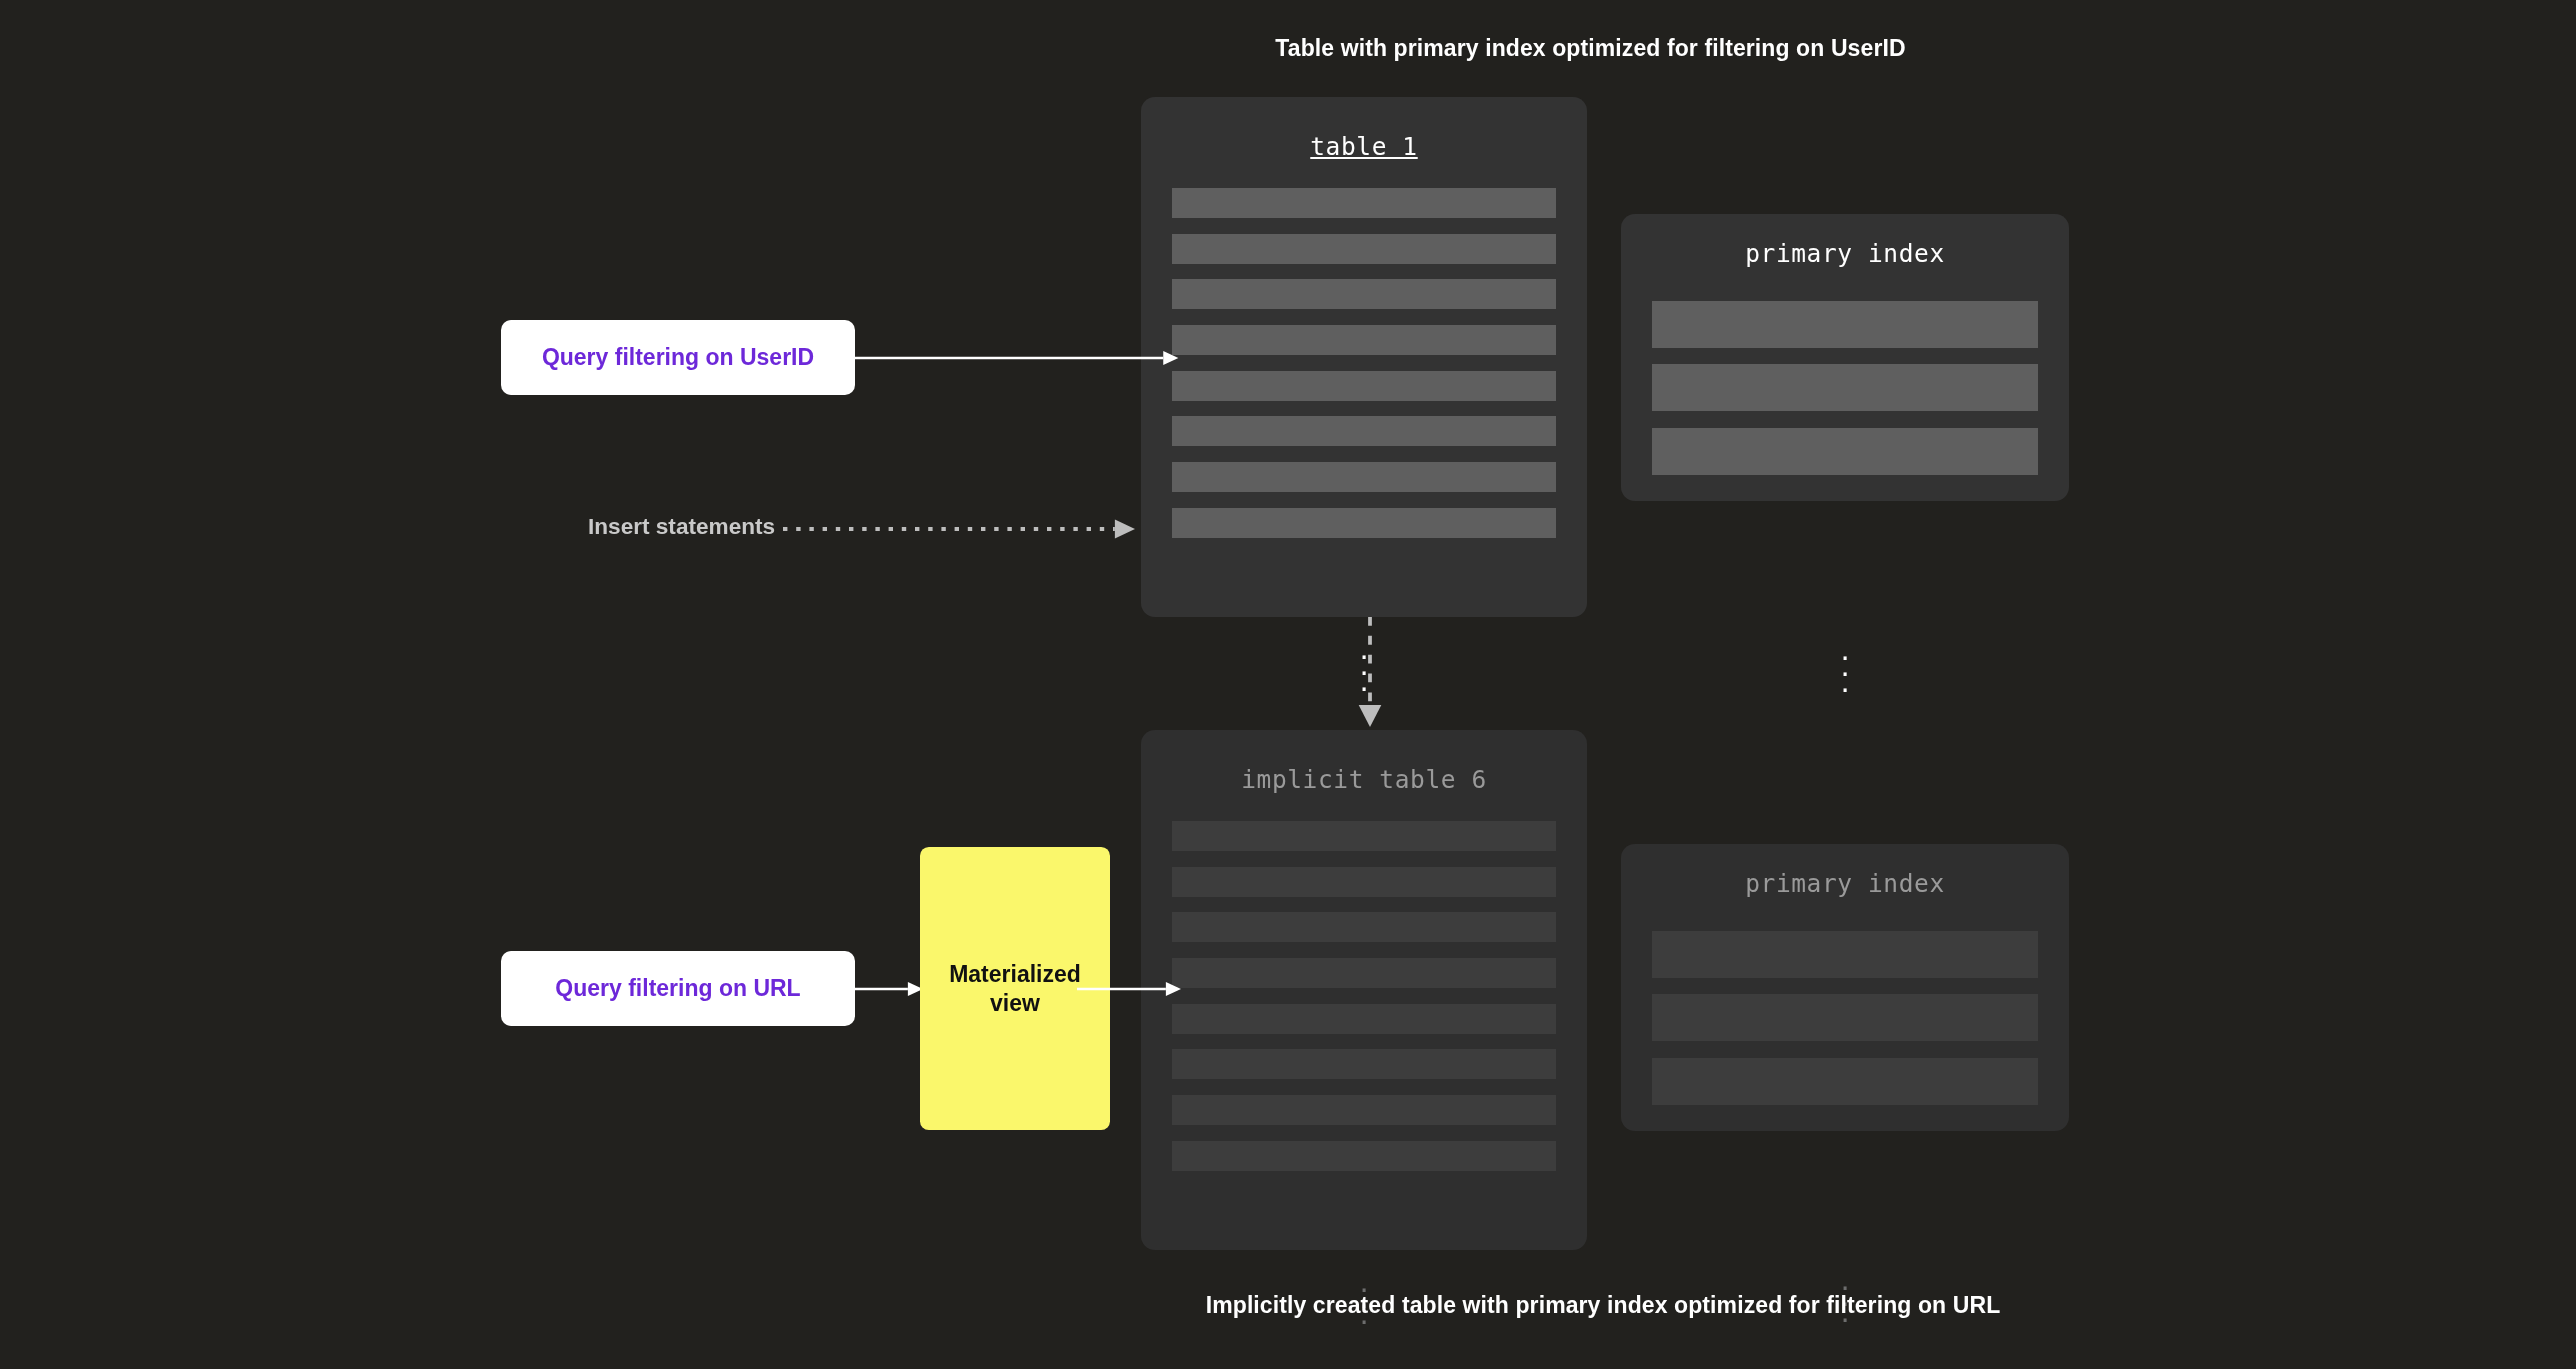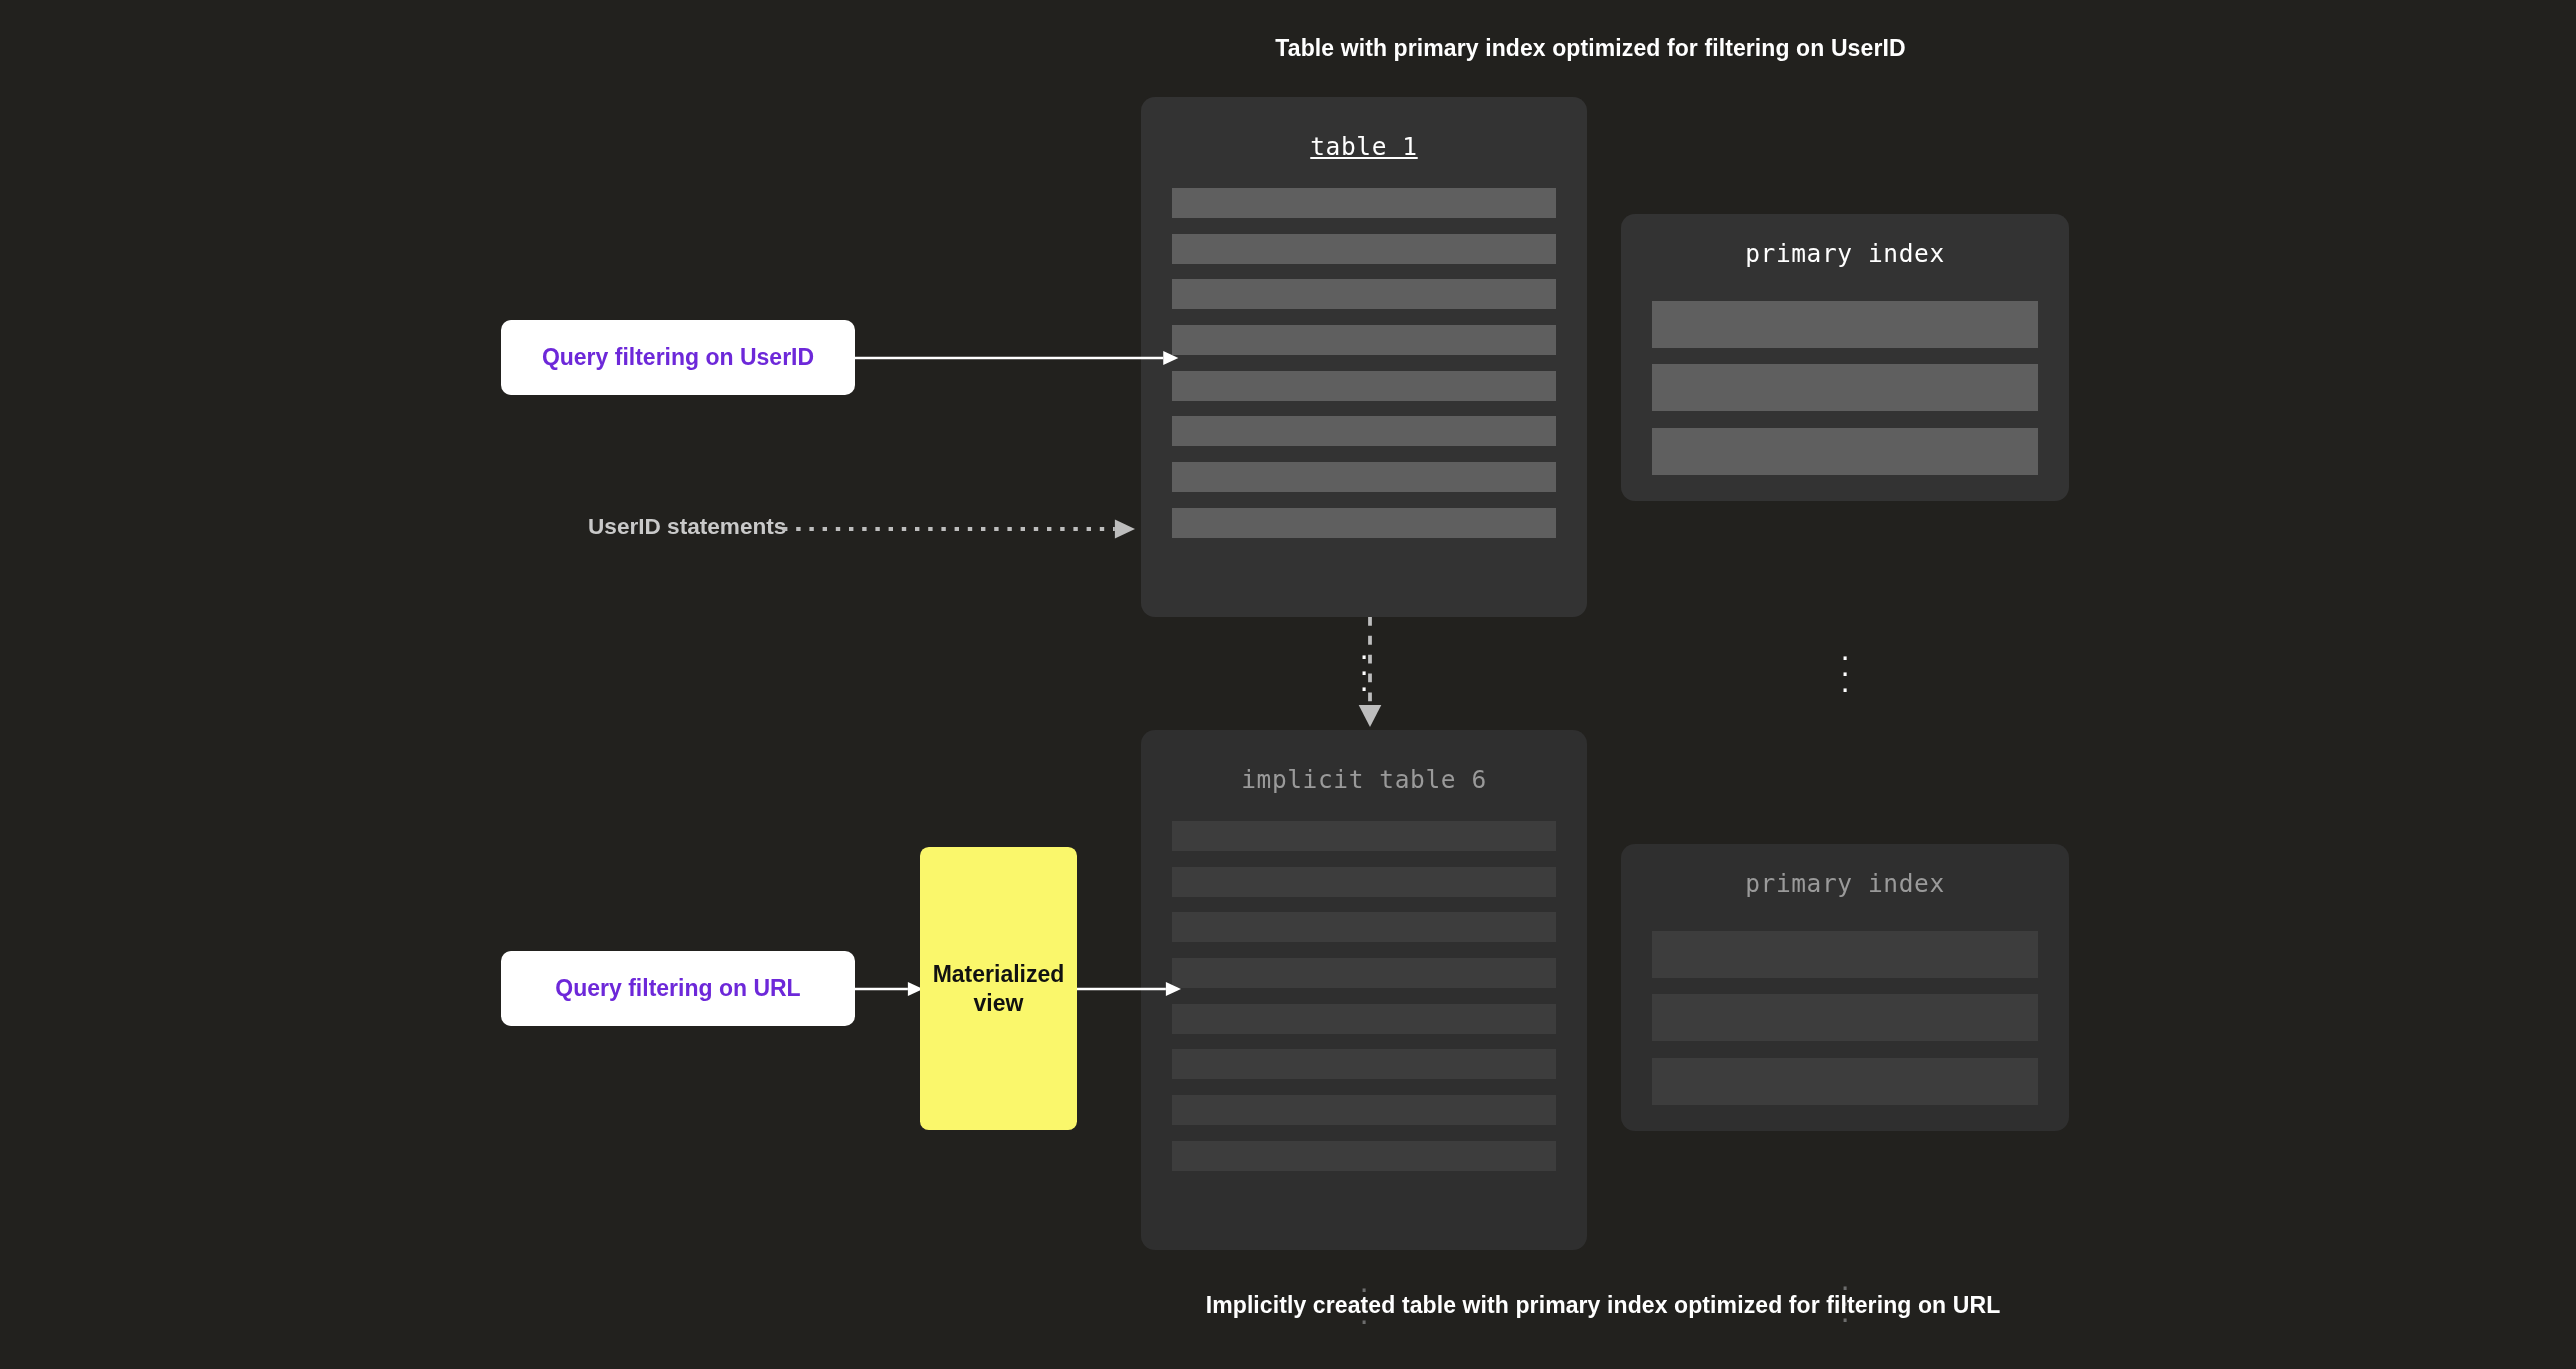--- a/index.html
+++ b/index.html
@@ -189,21 +189,21 @@
 
   <div class="query-box" id="query-userid" style="left:501px; top:320px; width:354px; height:75px;">
     <span>Query filtering on UserID</span>
   </div>
 
   <svg class="conn" style="left:852px; top:344px; width:327px; height:28px;" viewBox="0 0 520 44">
     <line x1="0" y1="22" x2="495" y2="22" stroke="#ffffff" stroke-width="4"></line>
     <polygon points="495,11 519,22 495,33" fill="#ffffff"></polygon>
   </svg>
 
-  <div class="dot-label" style="left:588px; top:514px;">UserID statements</div>
+  <div class="dot-label" style="left:588px; top:514px;">Insert statements</div>
 
   <svg class="conn" style="left:783px; top:515px; width:352px; height:28px;" viewBox="0 0 560 44">
     <line x1="0" y1="22" x2="528" y2="22" stroke="#bdbdbd" stroke-width="6" stroke-dasharray="7 14" stroke-linecap="butt"></line>
     <polygon points="528,7 560,22 528,37" fill="#bdbdbd"></polygon>
   </svg>
 
   <svg class="conn" style="left:1353px; top:617px; width:34px; height:110px;" viewBox="0 0 54 175">
     <line x1="27" y1="0" x2="27" y2="140" stroke="#bdbdbd" stroke-width="6" stroke-dasharray="14 16" stroke-linecap="butt"></line>
     <polygon points="9,140 45,140 27,175" fill="#bdbdbd"></polygon>
   </svg>
@@ -246,21 +246,21 @@
 
   <div class="query-box" id="query-url" style="left:501px; top:951px; width:354px; height:75px;">
     <span>Query filtering on URL</span>
   </div>
 
   <svg class="conn" style="left:855px; top:975px; width:68px; height:28px;" viewBox="0 0 108 44">
     <line x1="0" y1="22" x2="84" y2="22" stroke="#ffffff" stroke-width="4"></line>
     <polygon points="84,11 108,22 84,33" fill="#ffffff"></polygon>
   </svg>
 
-  <div class="mv-box" id="materialized-view" style="left:920px; top:847px; width:157px; height:283px;">
+  <div class="mv-box" id="materialized-view" style="left:920px; top:847px; width:190px; height:283px;">
     <div>
       <div>Materialized</div>
       <div>view</div>
     </div>
   </div>
 
   <svg class="conn" style="left:1077px; top:975px; width:104px; height:28px;" viewBox="0 0 165 44">
     <line x1="0" y1="22" x2="141" y2="22" stroke="#ffffff" stroke-width="4"></line>
     <polygon points="141,11 165,22 141,33" fill="#ffffff"></polygon>
   </svg>

